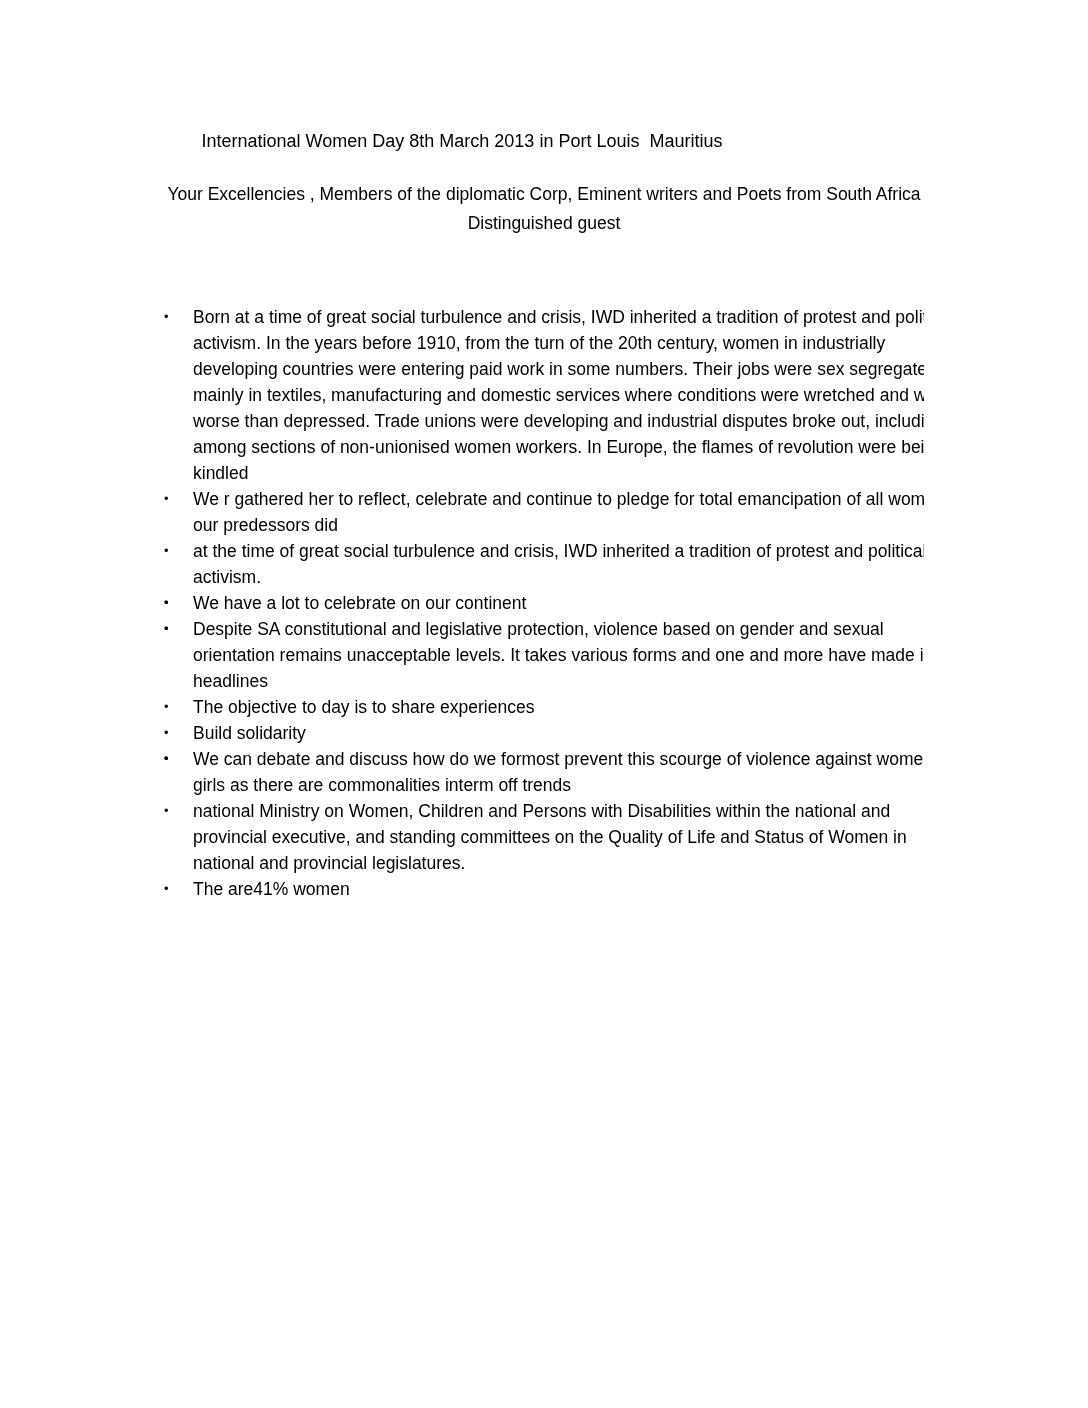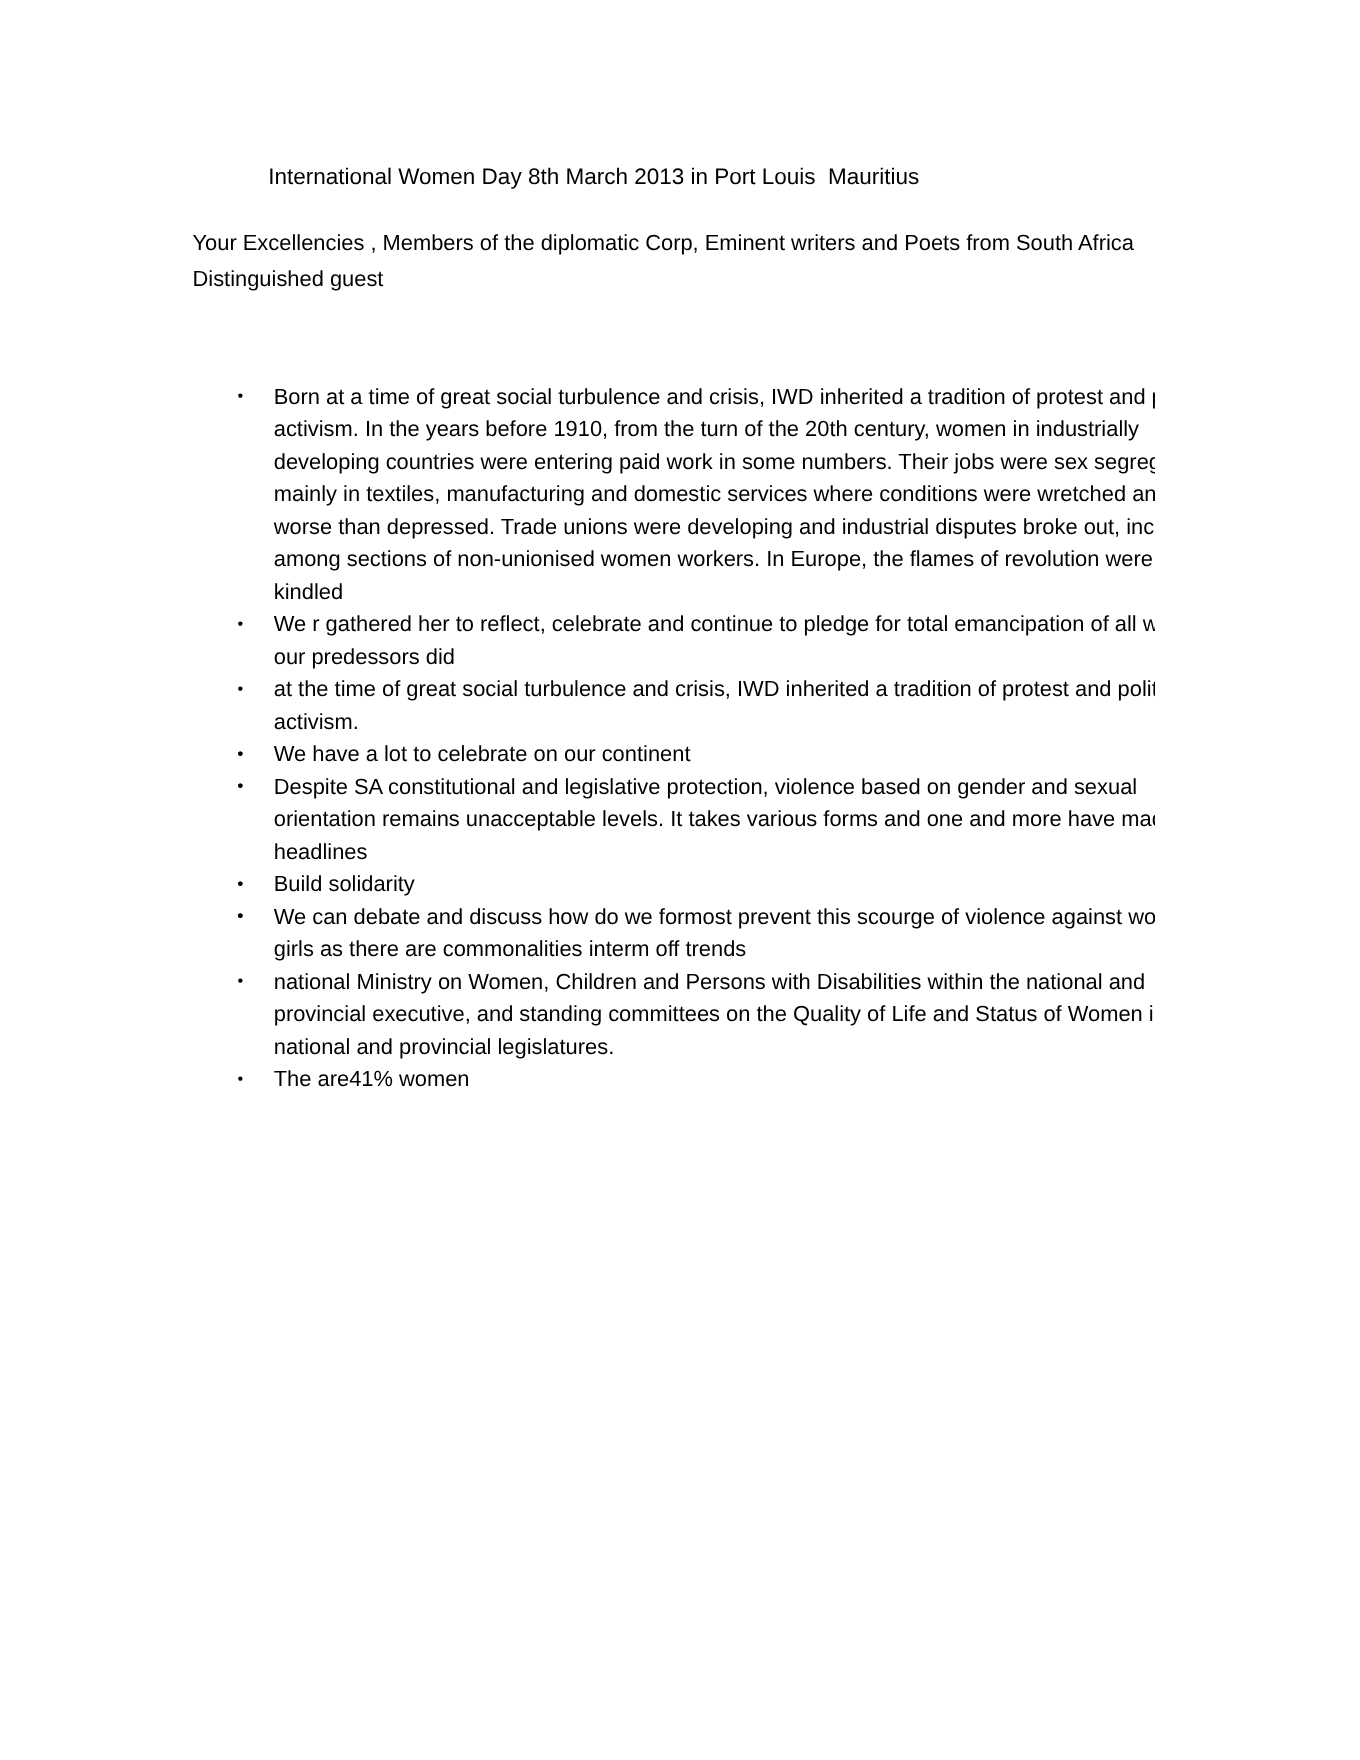--- a/index.html
+++ b/index.html
@@ -9,37 +9,37 @@
   }
   .page {
     position: relative;
     width: 924px;
     height: 1408px;
     background: #ffffff;
     color: #000000;
     font-family: "Liberation Sans", sans-serif;
     box-sizing: border-box;
     overflow: hidden;
-    padding-left: 26px;
   }
   .title {
     margin: 0;
     padding: 129px 0 0 0;
     text-align: center;
     font-size: 18px;
     font-weight: 400;
     line-height: 24px;
     white-space: pre-wrap;
   }
   .salutation {
     margin: 27px 0 0 128px;
     width: 832px;
     font-size: 17.5px;
     line-height: 29px;
     white-space: pre-wrap;
+    text-align: center;
   }
   .bullets {
     list-style: none;
     margin: 66px 0 0 128px;
     padding: 0;
     width: 840px;
     font-size: 17.5px;
     line-height: 26px;
   }
   .bullets li {
@@ -88,20 +88,21 @@
     </li>
     <li>
       <span class="marker">•</span>
     </li>
     <li>
       <span class="marker">•</span>
       <span class="btext">Despite SA constitutional and legislative protection, violence based on gender and sexual orientation remains unacceptable levels. It takes various forms and one and more have made intl headlines</span>
     </li>
     <li>
       <span class="marker">•</span>
+      <span class="btext">The objective to day is to share experiences</span>
     </li>
     <li>
       <span class="marker">•</span>
       <span class="btext">Build solidarity</span>
     </li>
     <li>
       <span class="marker">•</span>
     </li>
     <li>
       <span class="marker">•</span>

